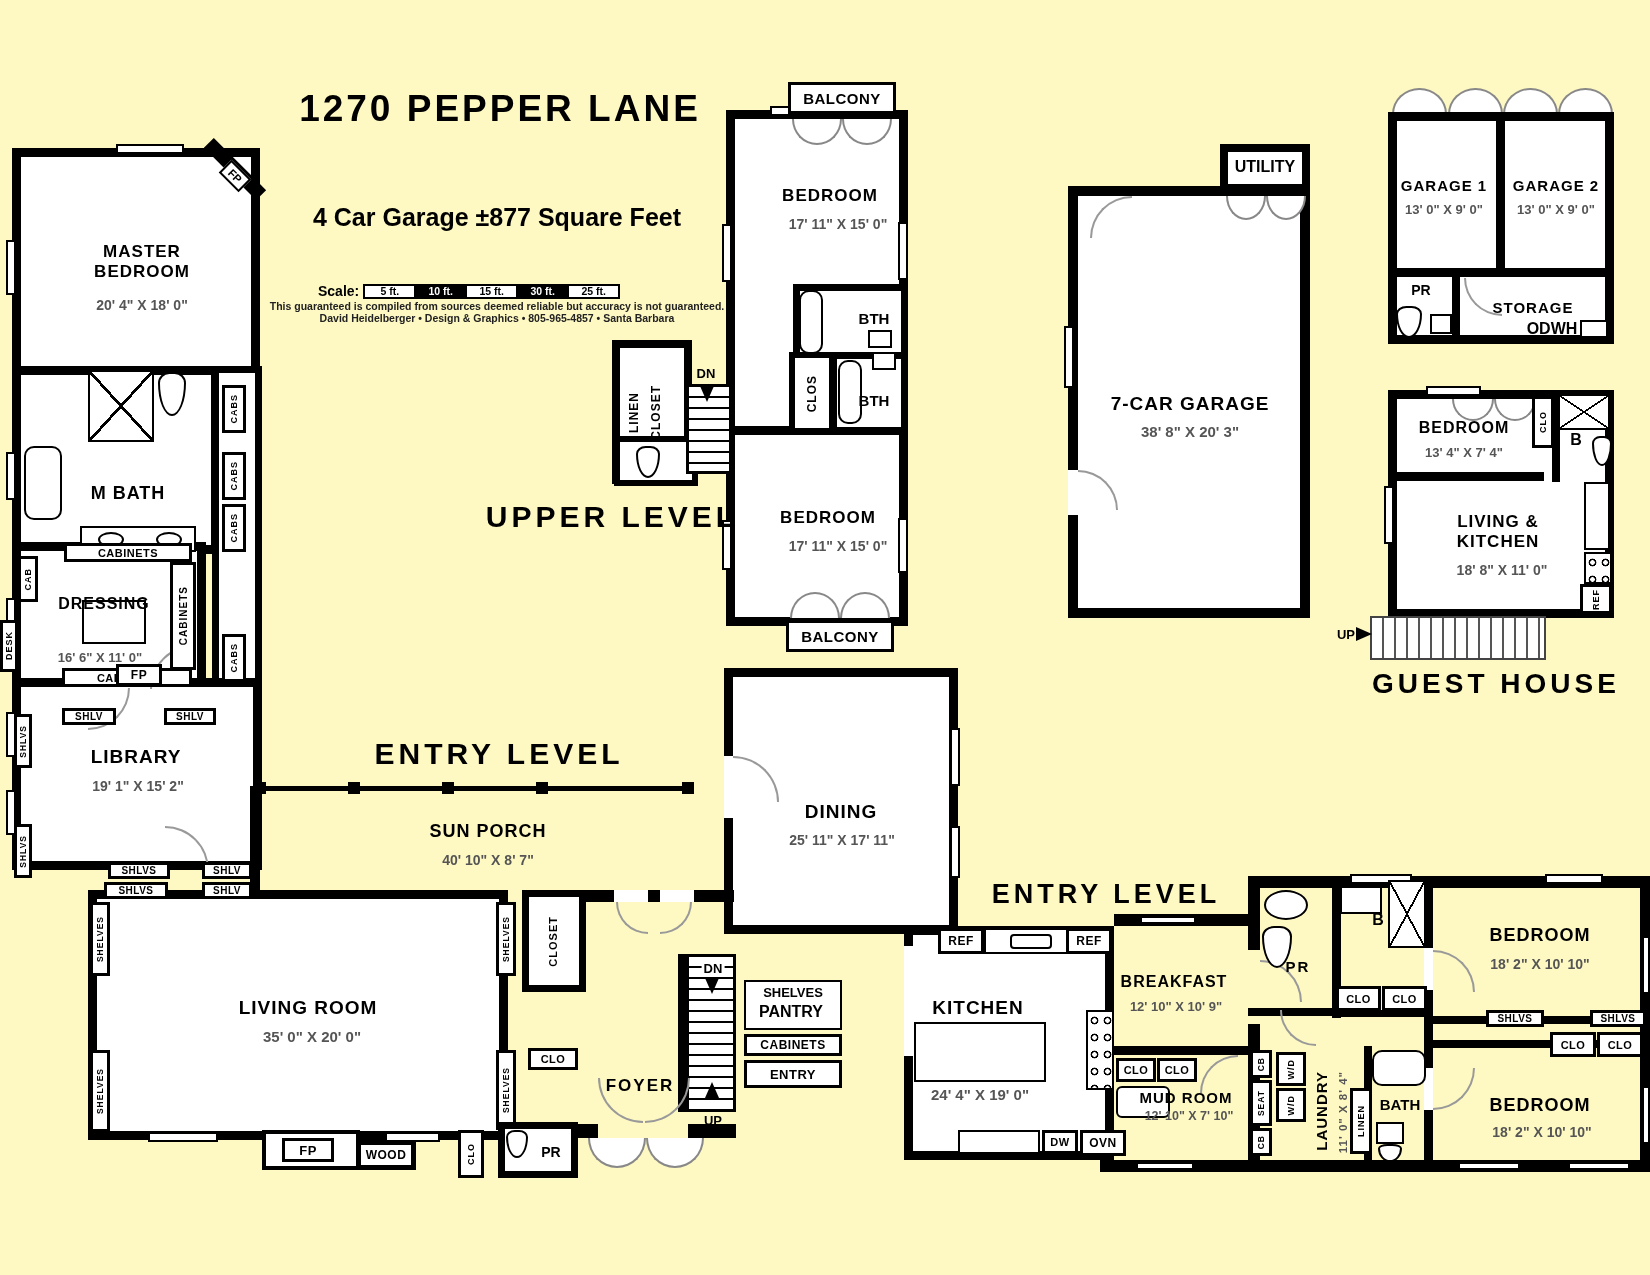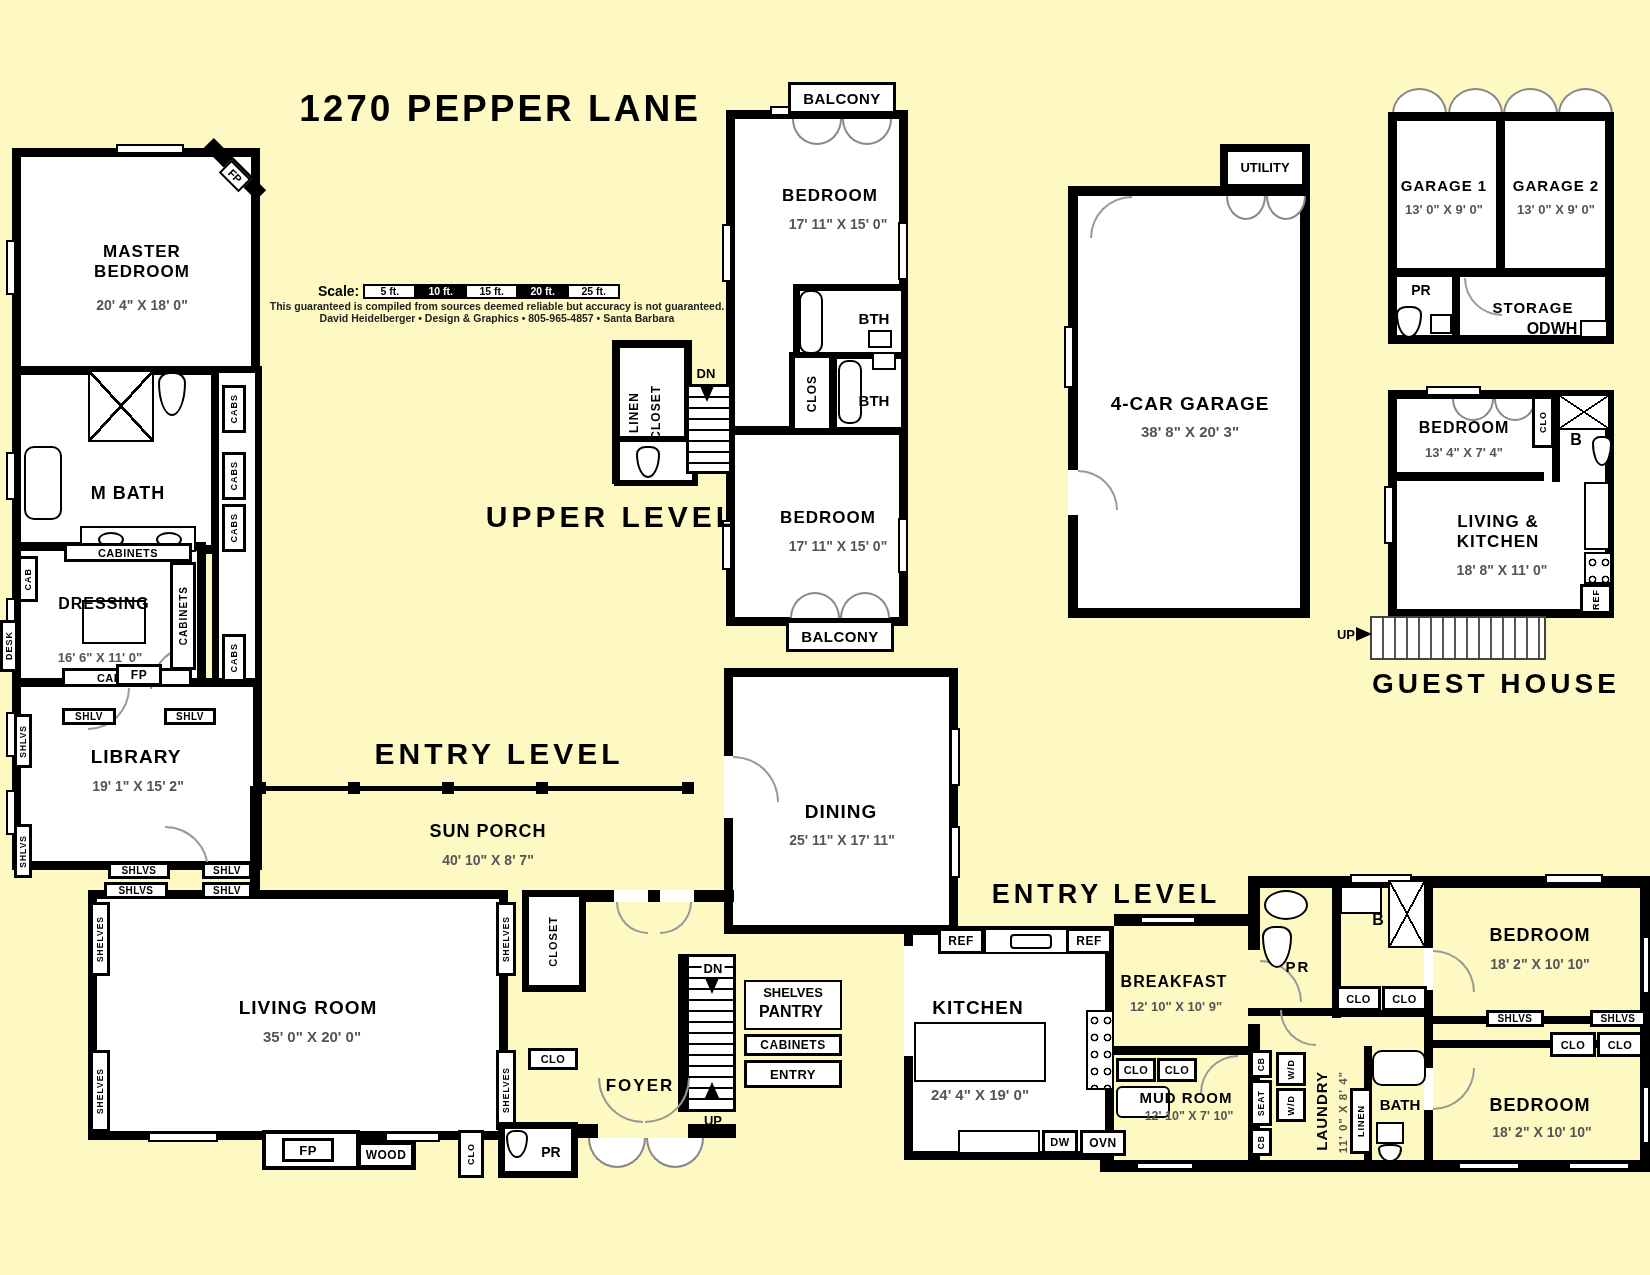--- a/index.html
+++ b/index.html
@@ -44,26 +44,27 @@
   .seg{width:53px;height:15px;border:2px solid #000;box-sizing:border-box;display:flex;align-items:center;justify-content:center;font-weight:bold;font-size:10.5px;background:#fff;color:#000;margin-left:-2px;}
   .seg.dark{background:#000;color:#fff;}
   .fineprint{position:absolute;transform:translate(-50%,0);font-weight:bold;font-size:10.5px;color:#222;white-space:nowrap;}
 </style>
 </head>
 <body>
 
 <div class="plan">
 
   <div class="title" style="left:500px;top:109px;font-size:37px;letter-spacing:3px;">1270 PEPPER LANE</div>
+  <div class="title" style="left:497px;top:217px;font-size:25px;">4 Car Garage ±877 Square Feet</div>
   <div class="scalebar" style="left:318px;top:283px;">
     <span class="lbl">Scale:</span>
     <span class="seg">5 ft.</span>
     <span class="seg dark">10 ft.</span>
     <span class="seg">15 ft.</span>
-    <span class="seg dark">20 ft.</span>
+    <span class="seg dark">30 ft.</span>
     <span class="seg">25 ft.</span>
   </div>
   <div class="fineprint" style="left:497px;top:300px;">This guaranteed is compiled from sources deemed reliable but accuracy is not guaranteed.</div>
   <div class="fineprint" style="left:497px;top:312px;">David Heidelberger • Design &amp; Graphics • 805-965-4857 • Santa Barbara</div>
 
   <div class="room" style="left:12px;top:148px;width:248px;height:230px;"></div>
   <div class="room" style="left:12px;top:366px;width:208px;height:188px;"></div>
   <div class="room b7" style="left:212px;top:366px;width:50px;height:322px;"></div>
   <div class="room" style="left:12px;top:542px;width:194px;height:148px;"></div>
   <div class="room" style="left:12px;top:678px;width:250px;height:192px;"></div>
@@ -180,22 +181,22 @@
   <div class="biglabel" style="left:612px;top:517px;">UPPER LEVEL</div>
 
   <div class="room b10" style="left:1068px;top:186px;width:242px;height:432px;"></div>
   <div class="room b8" style="left:1220px;top:144px;width:90px;height:48px;"></div>
   <div class="win" style="left:1064px;top:326px;width:10px;height:62px;"></div>
   <div class="qarc nw" style="left:1090px;top:196px;width:42px;height:42px;"></div>
   <div class="scal down" style="left:1226px;top:196px;width:40px;height:24px;"></div>
   <div class="scal down" style="left:1266px;top:196px;width:40px;height:24px;"></div>
   <div class="gap" style="left:1068px;top:470px;width:10px;height:45px;"></div>
   <div class="qarc ne" style="left:1078px;top:470px;width:40px;height:40px;"></div>
-  <div class="textl" style="left:1265px;top:167px;font-size:13px;text-align:center;">UTILITY</div>
-  <div class="rname big" style="left:1190px;top:404px;">4-CAR GARAGE</div>
+  <div class="textl" style="left:1265px;top:167px;font-size:16px;text-align:center;">UTILITY</div>
+  <div class="rname big" style="left:1190px;top:404px;">7-CAR GARAGE</div>
   <div class="rdims" style="left:1190px;top:431px;font-size:15px;">38' 8" X 20' 3"</div>
 
   <div class="scal" style="left:1392px;top:88px;width:55px;height:26px;"></div>
   <div class="scal" style="left:1448px;top:88px;width:55px;height:26px;"></div>
   <div class="scal" style="left:1503px;top:88px;width:55px;height:26px;"></div>
   <div class="scal" style="left:1558px;top:88px;width:55px;height:26px;"></div>
   <div class="room" style="left:1388px;top:112px;width:226px;height:232px;"></div>
   <div class="wall" style="left:1496px;top:112px;width:9px;height:160px;"></div>
   <div class="wall" style="left:1392px;top:268px;width:218px;height:9px;"></div>
   <div class="wall" style="left:1452px;top:277px;width:8px;height:62px;"></div>

